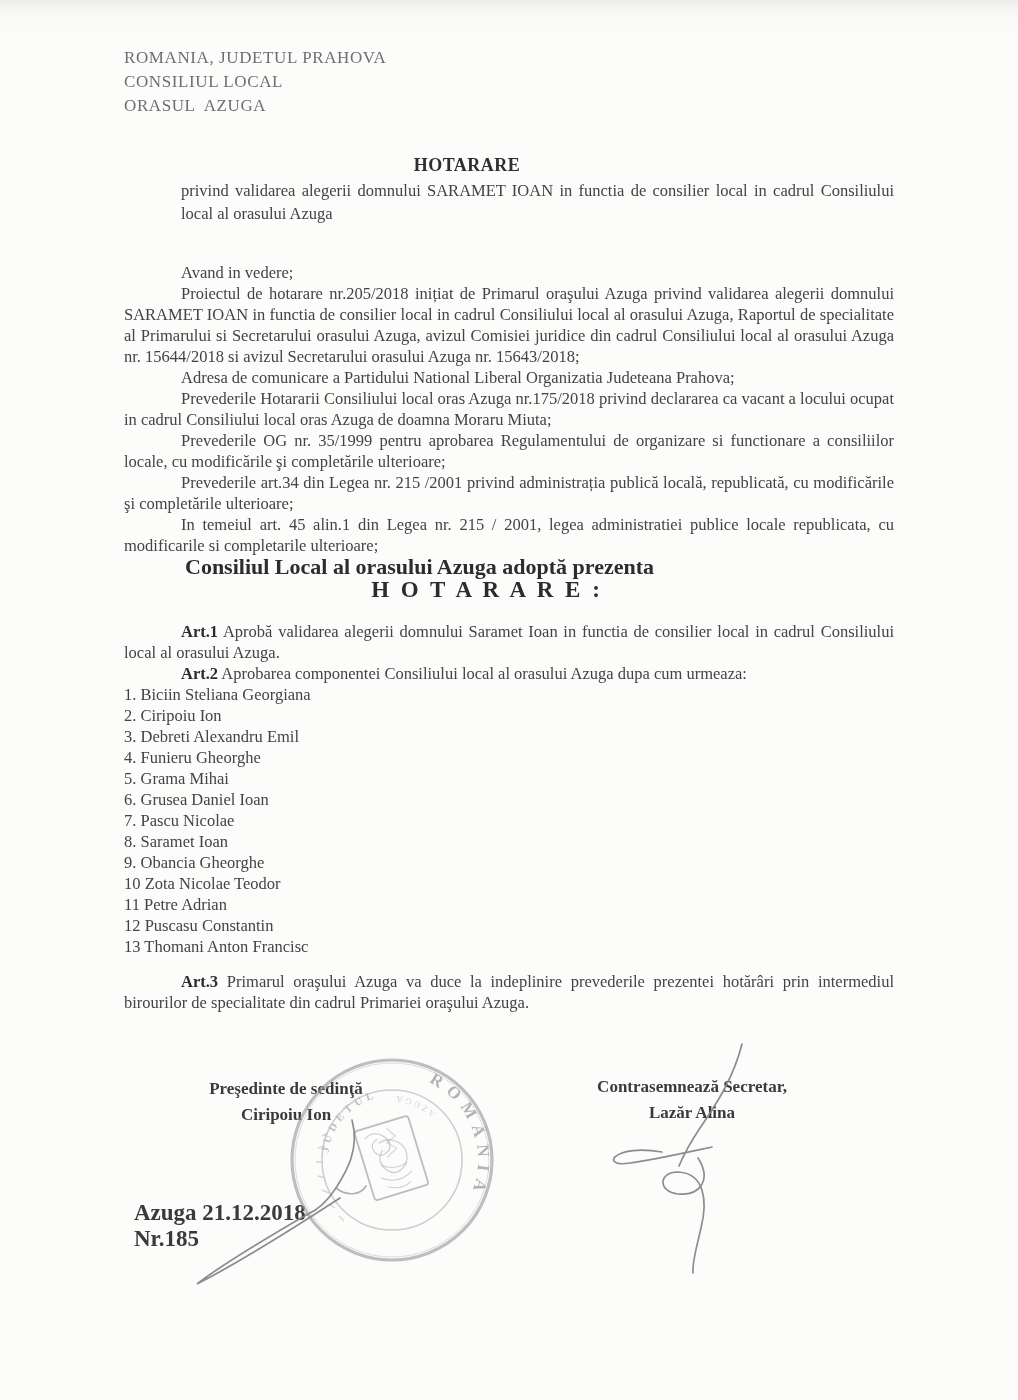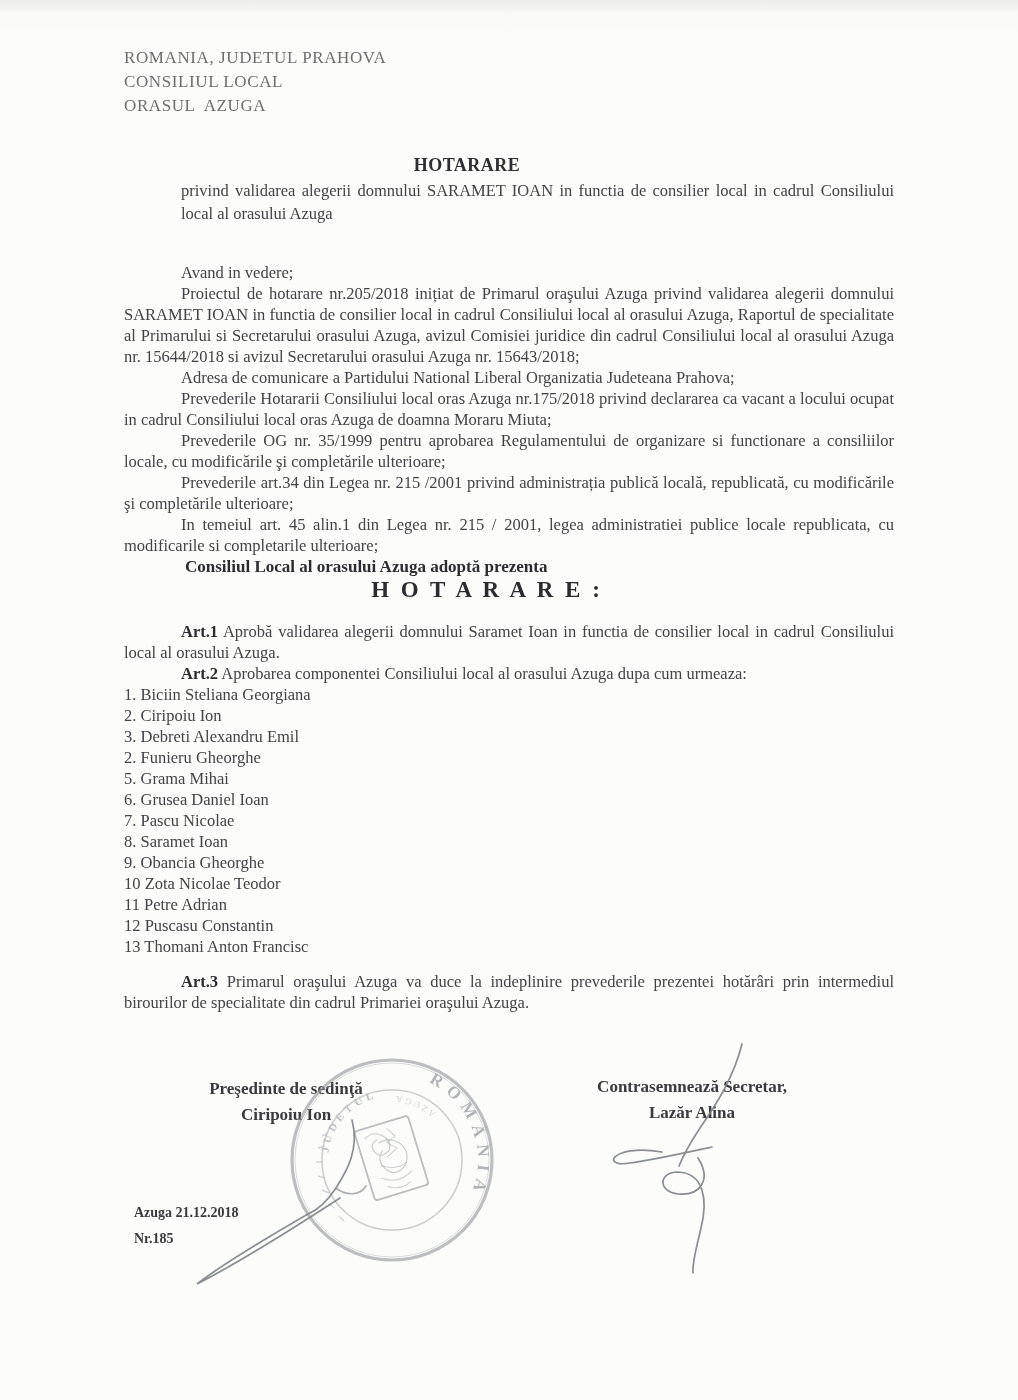--- a/index.html
+++ b/index.html
@@ -16,35 +16,35 @@
   }
   .content{position:absolute;left:124px;top:46px;width:770px;}
   .doc-header{font-size:17px;line-height:24px;color:#6e6e71;letter-spacing:.6px;}
   .doc-header div{white-space:pre;}
   .title{margin-top:36px;text-align:center;font-weight:bold;font-size:18px;
          line-height:22px;color:#2f2f33;letter-spacing:.5px;transform:translateX(-42px);}
   .subtitle{margin-left:57px;margin-top:3px;font-size:16.5px;line-height:23px;text-align:justify;}
   .preamble{margin-top:37px;font-size:16.5px;line-height:21px;}
   .preamble p{margin:0;text-indent:57px;text-align:justify;}
   .intro{text-indent:57px;}
-  .enactment{margin-left:61px;font-weight:bold;color:#2c2c30;font-size:17px;line-height:21px;}
+  .enactment{margin-left:61px;font-weight:bold;color:#2c2c30;font-size:22px;line-height:21px;}
   .decision-heading{margin-top:2px;text-align:center;font-weight:bold;font-size:23px;
                     letter-spacing:3px;color:#2c2c30;line-height:22px;transform:translateX(-22px);}
   .article{margin:0;font-size:16.5px;line-height:21px;text-indent:57px;text-align:justify;}
   .article.first{margin-top:20px;}
   .article .lbl{font-weight:bold;color:#2c2c30;}
   .members{font-size:16.5px;line-height:21px;}
   .members div{white-space:pre;}
   .art3{margin-top:14px;}
   .sig-block{position:absolute;font-weight:bold;font-size:17px;line-height:26px;
              color:#3a3a3e;text-align:center;z-index:3;}
   .sig-left{left:186px;top:1076px;width:200px;}
   .sig-right{left:572px;top:1074px;width:240px;}
   .footer-block{position:absolute;left:134px;top:1200px;font-weight:bold;
-                font-size:14px;line-height:26px;color:#3a3a3e;z-index:3;}
+                font-size:23px;line-height:26px;color:#3a3a3e;z-index:3;}
   .stamp{position:absolute;left:284px;top:1052px;width:216px;height:216px;z-index:4;opacity:.62;}
   .sig-overlay{position:absolute;left:0;top:0;width:1018px;height:1400px;z-index:5;pointer-events:none;}
 </style>
 </head>
 <body>
 
 <div class="page">
 
   <div class="content">
 
@@ -72,21 +72,21 @@
     <div class="decision-heading">H O T A R A R E :</div>
 
     <p class="article first"><span class="lbl">Art.1</span> <span>Aprobă validarea alegerii domnului Saramet Ioan in functia de consilier local in cadrul Consiliului local al orasului Azuga.</span></p>
 
     <p class="article"><span class="lbl">Art.2</span> <span>Aprobarea componentei Consiliului local al orasului Azuga dupa cum urmeaza:</span></p>
 
     <div class="members">
       <div>1. Biciin Steliana Georgiana</div>
       <div>2. Ciripoiu Ion</div>
       <div>3. Debreti Alexandru Emil</div>
-      <div>2. Funieru Gheorghe</div>
+      <div>4. Funieru Gheorghe</div>
       <div>5. Grama Mihai</div>
       <div>6. Grusea Daniel Ioan</div>
       <div>7. Pascu Nicolae</div>
       <div>8. Saramet Ioan</div>
       <div>9. Obancia Gheorghe</div>
       <div>10 Zota Nicolae Teodor</div>
       <div>11 Petre Adrian</div>
       <div>12 Puscasu Constantin</div>
       <div>13 Thomani Anton Francisc</div>
     </div>

